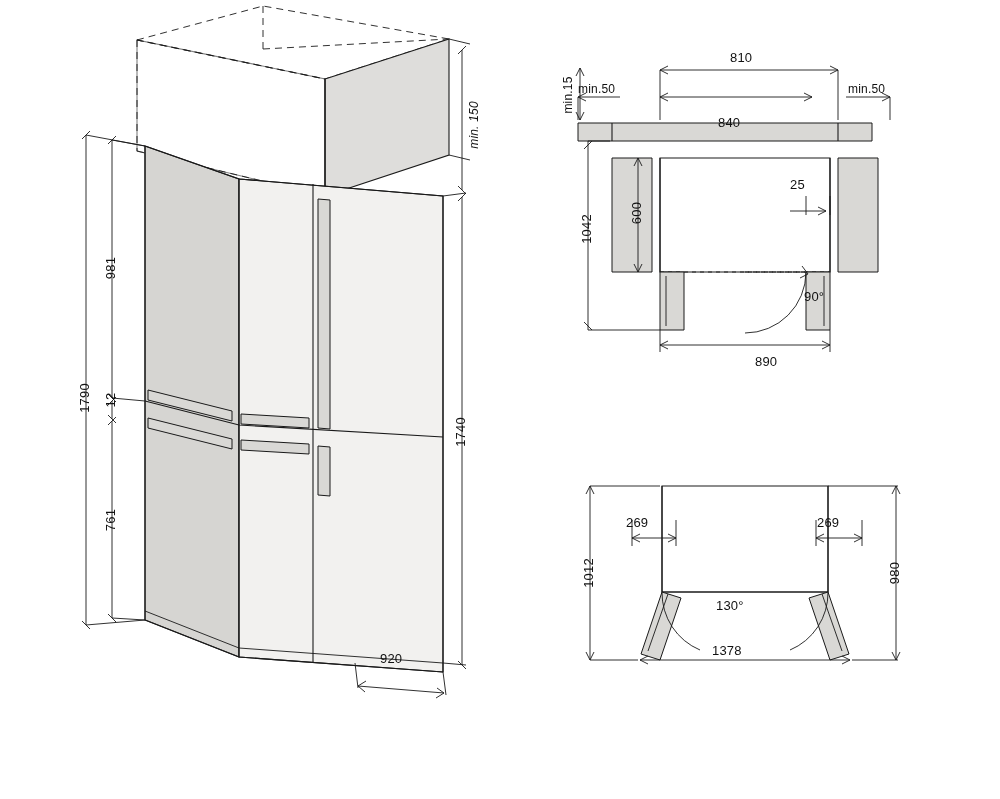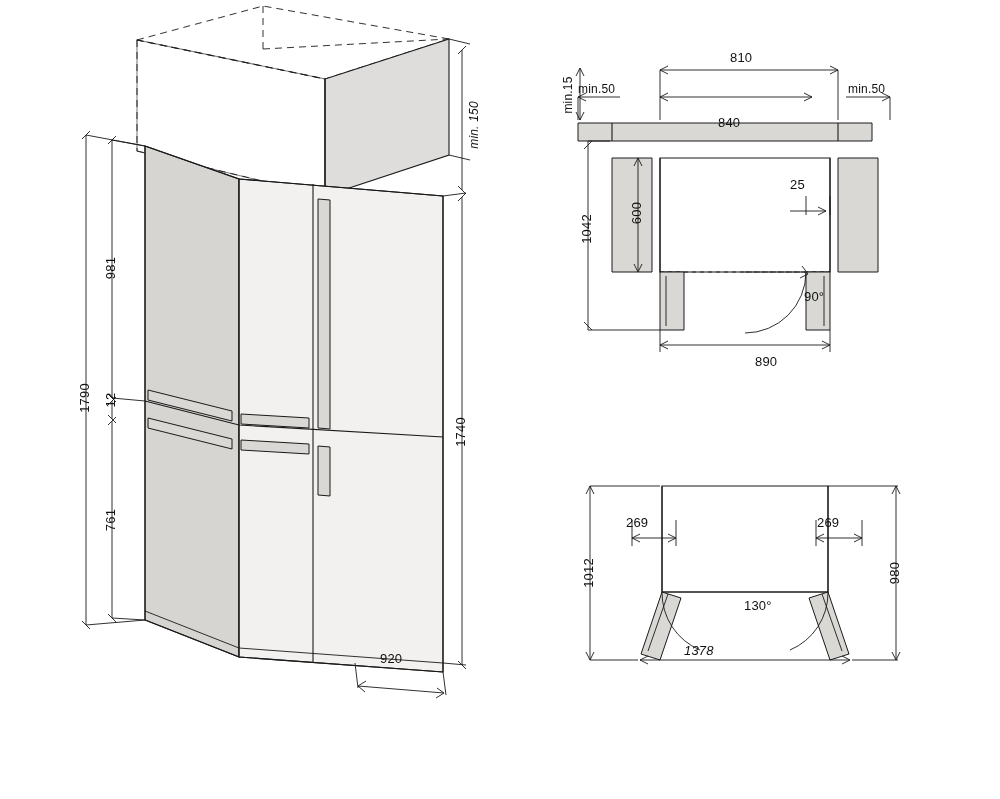--- a/index.html
+++ b/index.html
@@ -233,16 +233,16 @@
 <div class="lbl v" style="left:586px;top:229px;transform:rotate(-90deg) translate(-50%,-50%);">1042</div>
 <div class="lbl v" style="left:636px;top:213px;transform:rotate(-90deg) translate(-50%,-50%);">600</div>
 <div class="lbl" style="left:790px;top:177px;text-align:right;">25</div>
 <div class="lbl" style="left:723px;top:354px;margin-left:32px;">890</div>
 <div class="lbl" style="left:804px;top:289px;">90°</div>
 
 <div class="lbl v" style="left:588px;top:573px;transform:rotate(-90deg) translate(-50%,-50%);">1012</div>
 <div class="lbl v" style="left:894px;top:573px;transform:rotate(-90deg) translate(-50%,-50%);">980</div>
 <div class="lbl" style="left:626px;top:515px;">269</div>
 <div class="lbl" style="left:817px;top:515px;">269</div>
-<div class="lbl" style="left:684px;top:643px;font-style:italic;">1378</div>
-<div class="lbl" style="left:744px;top:598px;">130°</div>
+<div class="lbl" style="left:712px;top:643px;">1378</div>
+<div class="lbl" style="left:716px;top:598px;">130°</div>
 
 </div>
 
 </body></html>

